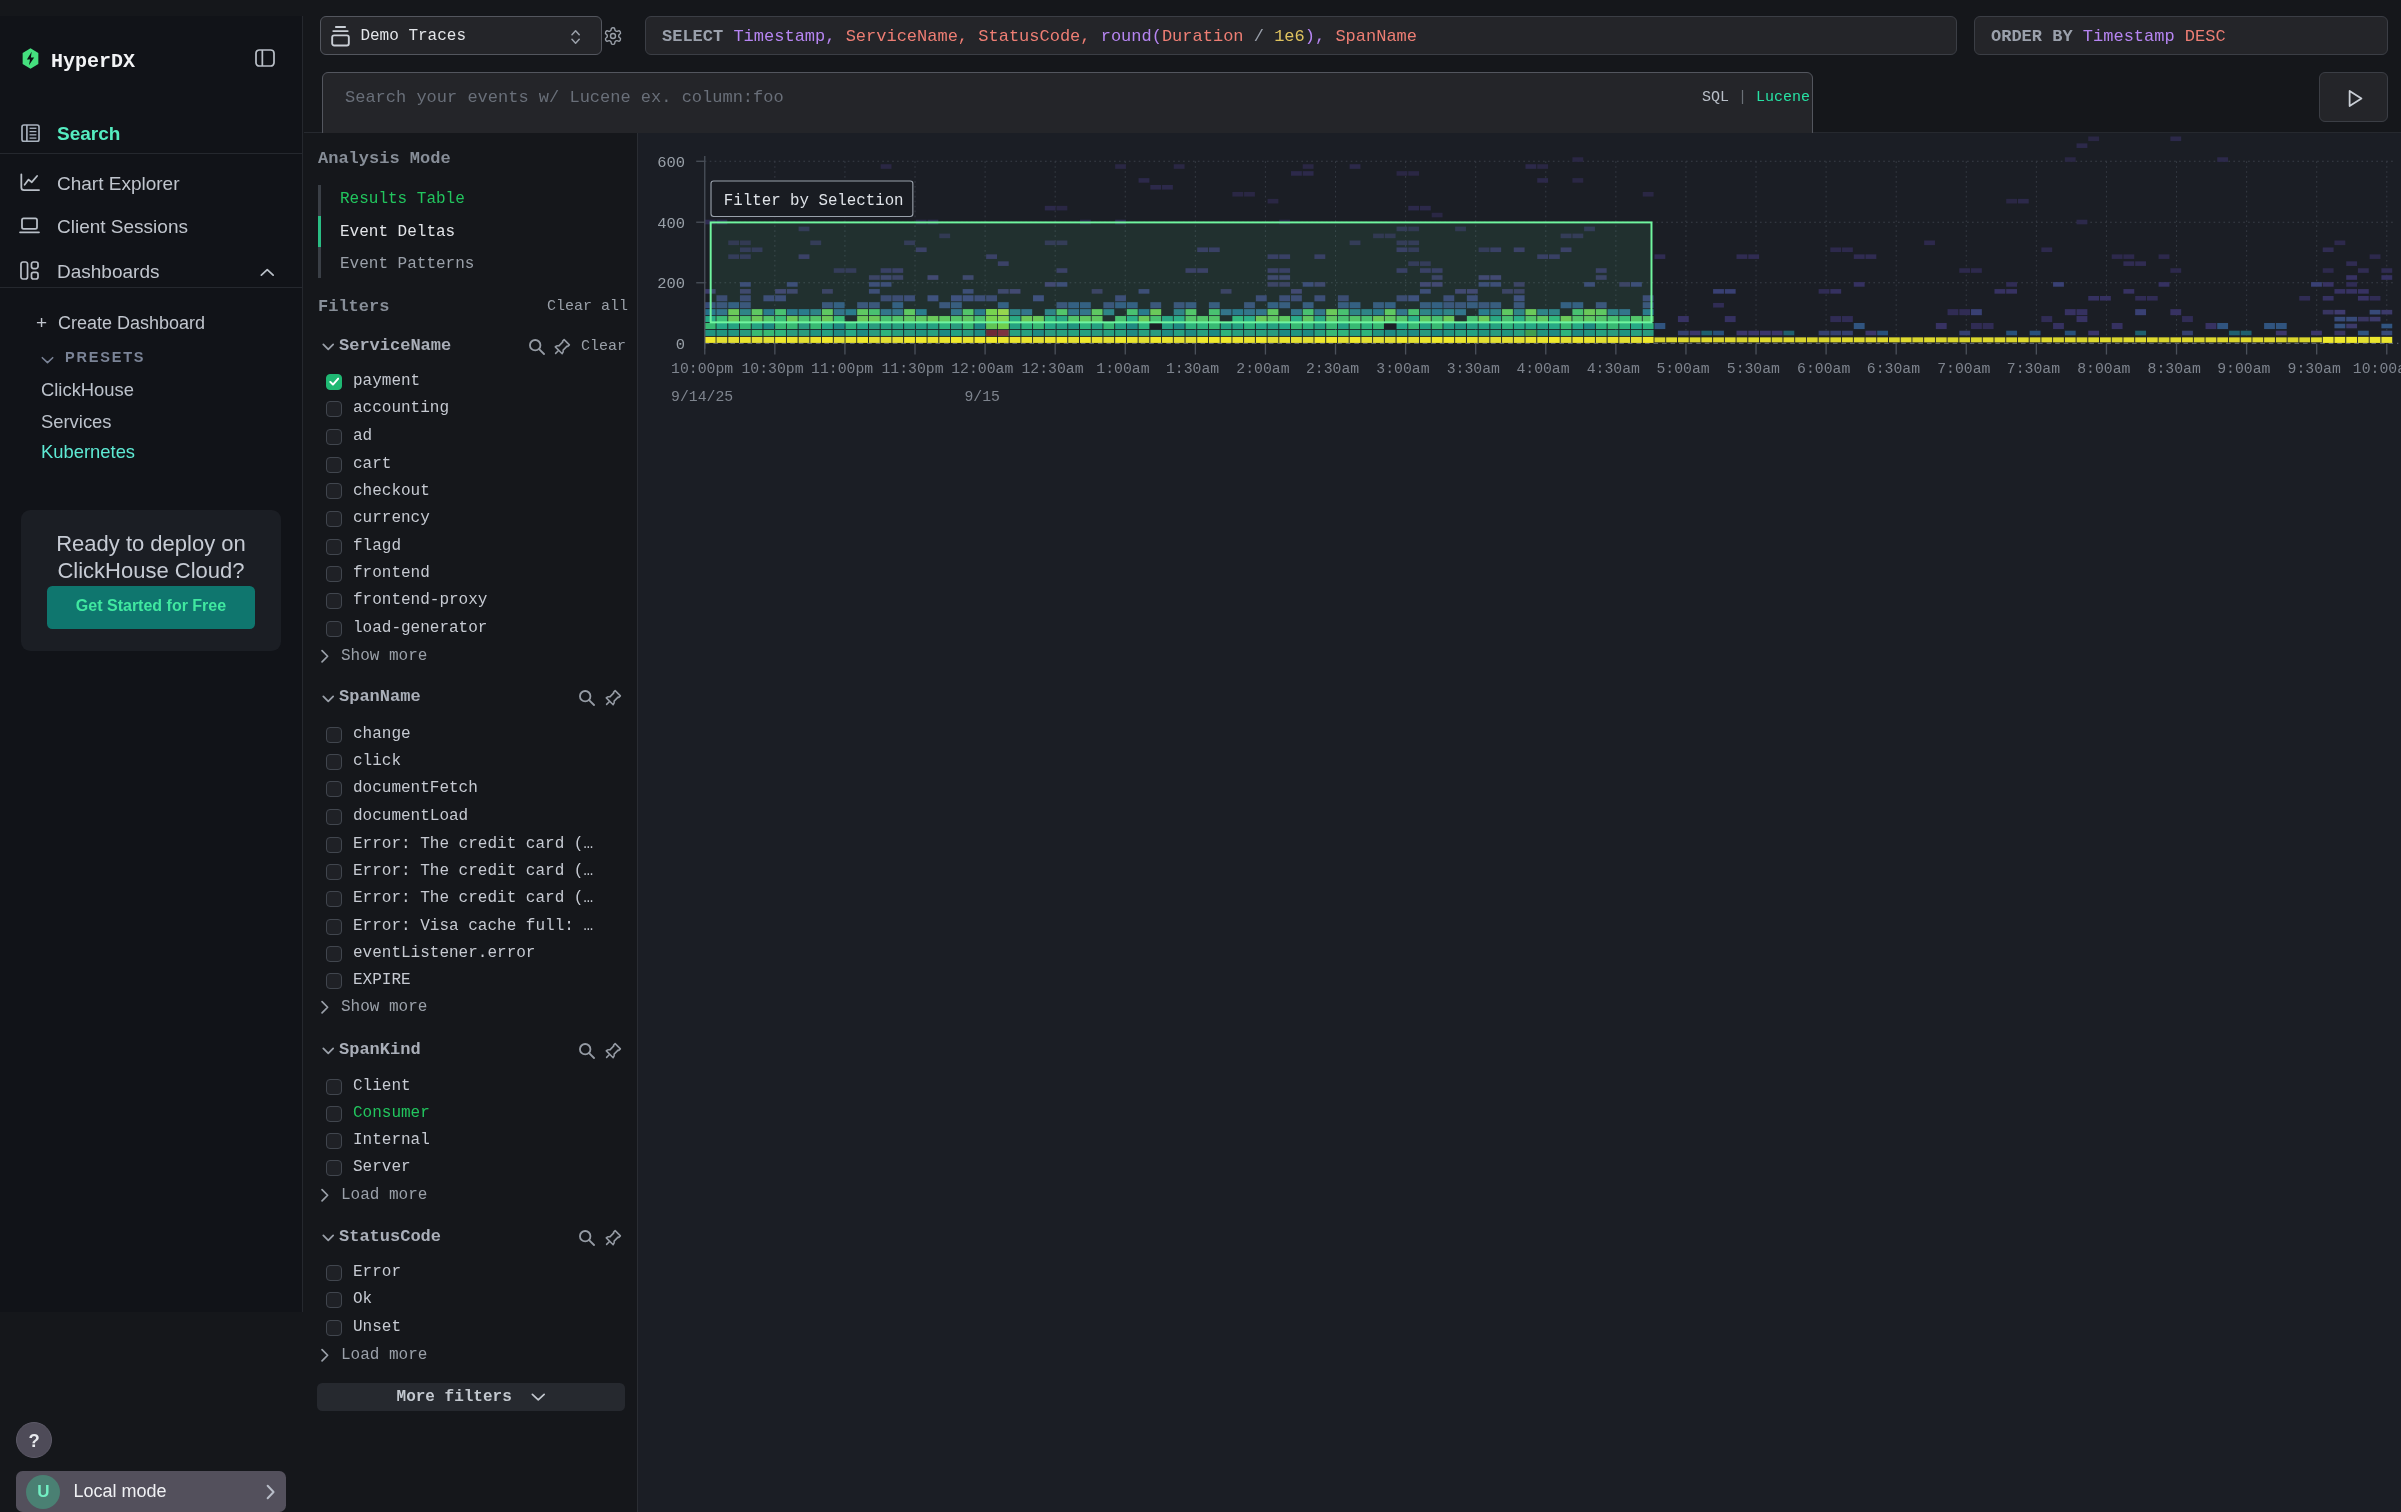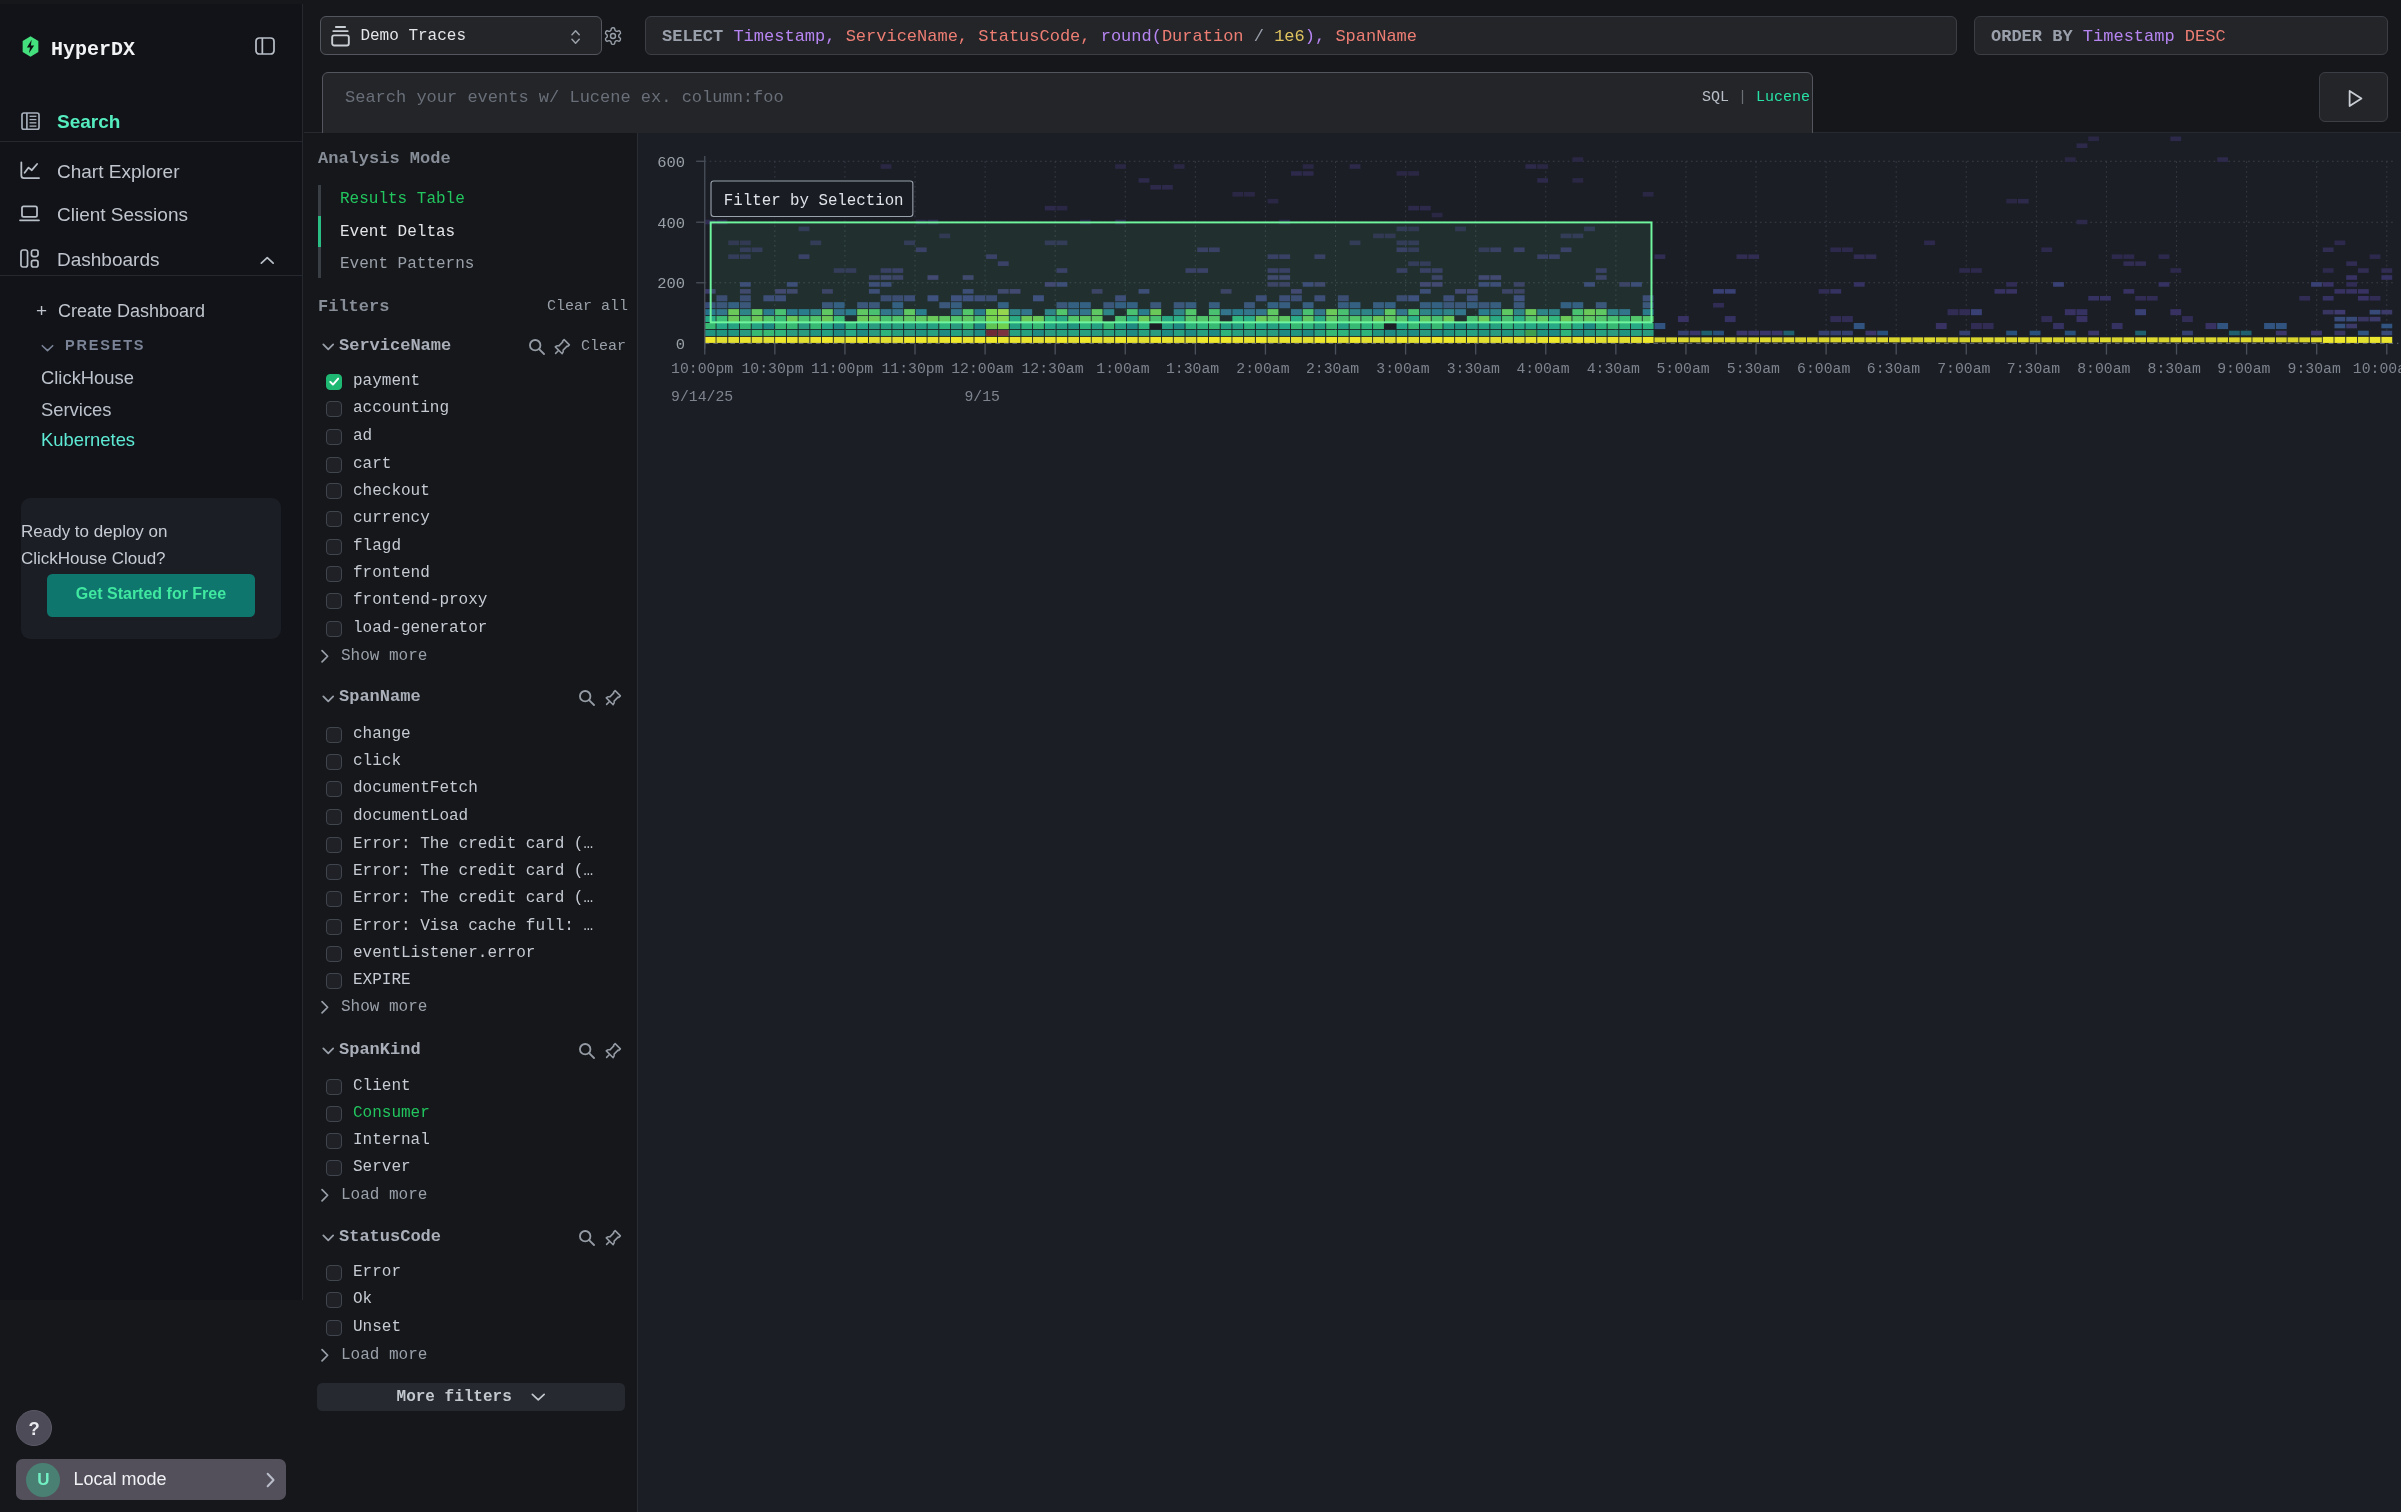--- a/index.html
+++ b/index.html
@@ -1,20 +1,20 @@
 <!DOCTYPE html>
 <html style="font-size:10.5px"><head>
 <meta charset="utf-8">
 <style>
 * { margin:0; padding:0; box-sizing:border-box; }
 html,body { width:2401px; height:1512px; background:#15171b; overflow:hidden;
   font-family:"Liberation Mono", monospace; }
 .abs { position:absolute; }
 .box { position:absolute; background:#242529; border:1.3px solid #3b3e45; border-radius:6px; }
-#sidebar { position:absolute; left:0; top:4px; width:303px; height:1296px; background:#111318;
+#sidebar { position:absolute; left:0; top:16px; width:303px; height:1296px; background:#111318;
   border-right:0.7px solid #25282e; font-family:"Liberation Sans", sans-serif; }
 #topbar { position:absolute; left:304px; top:0; width:2098px; height:133px; background:#15171b;
   border-bottom:0.7px solid #26292f; }
 #fpanel { position:absolute; left:304px; top:133px; width:334px; height:1379px; background:#15171b;
   border-right:0.7px solid #2a2d33; }
 #main { position:absolute; left:638px; top:133px; width:1763px; height:1379px; background:#1b1e25; }
 .amh { position:absolute; left:14px; font-weight:bold; font-size:17px; color:#878e98; }
 .sectt { position:absolute; left:35px; font-weight:bold; font-size:17px; color:#a9aeb8; }
 .fi { position:absolute; left:49px; font-size:16px; white-space:nowrap; }
 .fi.sm { color:#9aa0a9; }
@@ -102,21 +102,21 @@
 <div class="abs" style="left:36px;top:296px;font-size:19px;color:#c0c5cd">+</div>
 <div class="abs" style="left:58px;top:297px;font-size:18px;color:#c0c5cd">Create Dashboard</div>
 <div class="abs" style="left:41px;top:338px"><svg width="13" height="8" viewBox="0 0 20 12" fill="none" xmlns="http://www.w3.org/2000/svg">
         <path d="M2 2.5 L10 10 L18 2.5" stroke="#7b8497" stroke-width="2.5" stroke-linecap="round" stroke-linejoin="round"></path>
       </svg></div>
 <div class="abs" style="left:65px;top:333px;font-size:14.5px;font-weight:bold;letter-spacing:1.8px;color:#7b8497">PRESETS</div>
 <div class="abs" style="left:41px;top:363px;font-size:18.4px;color:#bcc2cb">ClickHouse</div>
 <div class="abs" style="left:41px;top:395px;font-size:18.4px;color:#bcc2cb">Services</div>
 <div class="abs" style="left:41px;top:425px;font-size:18.4px;color:#5eead4">Kubernetes</div>
 <div class="abs" style="left:21px;top:494px;width:260px;height:141px;background:#1b1e24;border-radius:9.2px">
-  <div style="position:absolute;left:0;right:0;top:20px;font-size:17px;line-height:27px;color:#c6cbd4">Ready to deploy on<br>ClickHouse Cloud?</div>
+  <div style="position:absolute;left:0;right:0;top:20px;text-align:center;font-size:22px;line-height:27px;color:#c6cbd4">Ready to deploy on<br>ClickHouse Cloud?</div>
   <div style="position:absolute;left:26px;top:76px;width:208px;height:43px;background:#0f766e;border-radius:5.3px">
     <div style="position:absolute;left:0;right:0;top:11.2px;text-align:center;font-weight:bold;font-size:16px;color:#40e8a0">Get Started for Free</div>
   </div>
 </div>
 <div class="abs" style="left:16px;top:1406px;width:36px;height:36px;background:#4e4b58;border-radius:50%;border:1.3px solid #5d5a68">
   <div style="position:absolute;left:0;right:0;top:7.2px;text-align:center;font-weight:bold;font-size:18.4px;color:#e8eaee">?</div>
 </div>
 <div class="abs" style="left:16.4px;top:1455px;width:270px;height:41px;background:#53505c;border-radius:6.6px">
   <div style="position:absolute;left:10px;top:4px;width:34px;height:34px;background:#4a8073;border-radius:50%">
     <div style="position:absolute;left:0;right:0;top:7.2px;text-align:center;font-weight:bold;font-size:17px;color:#72efc3">U</div>

